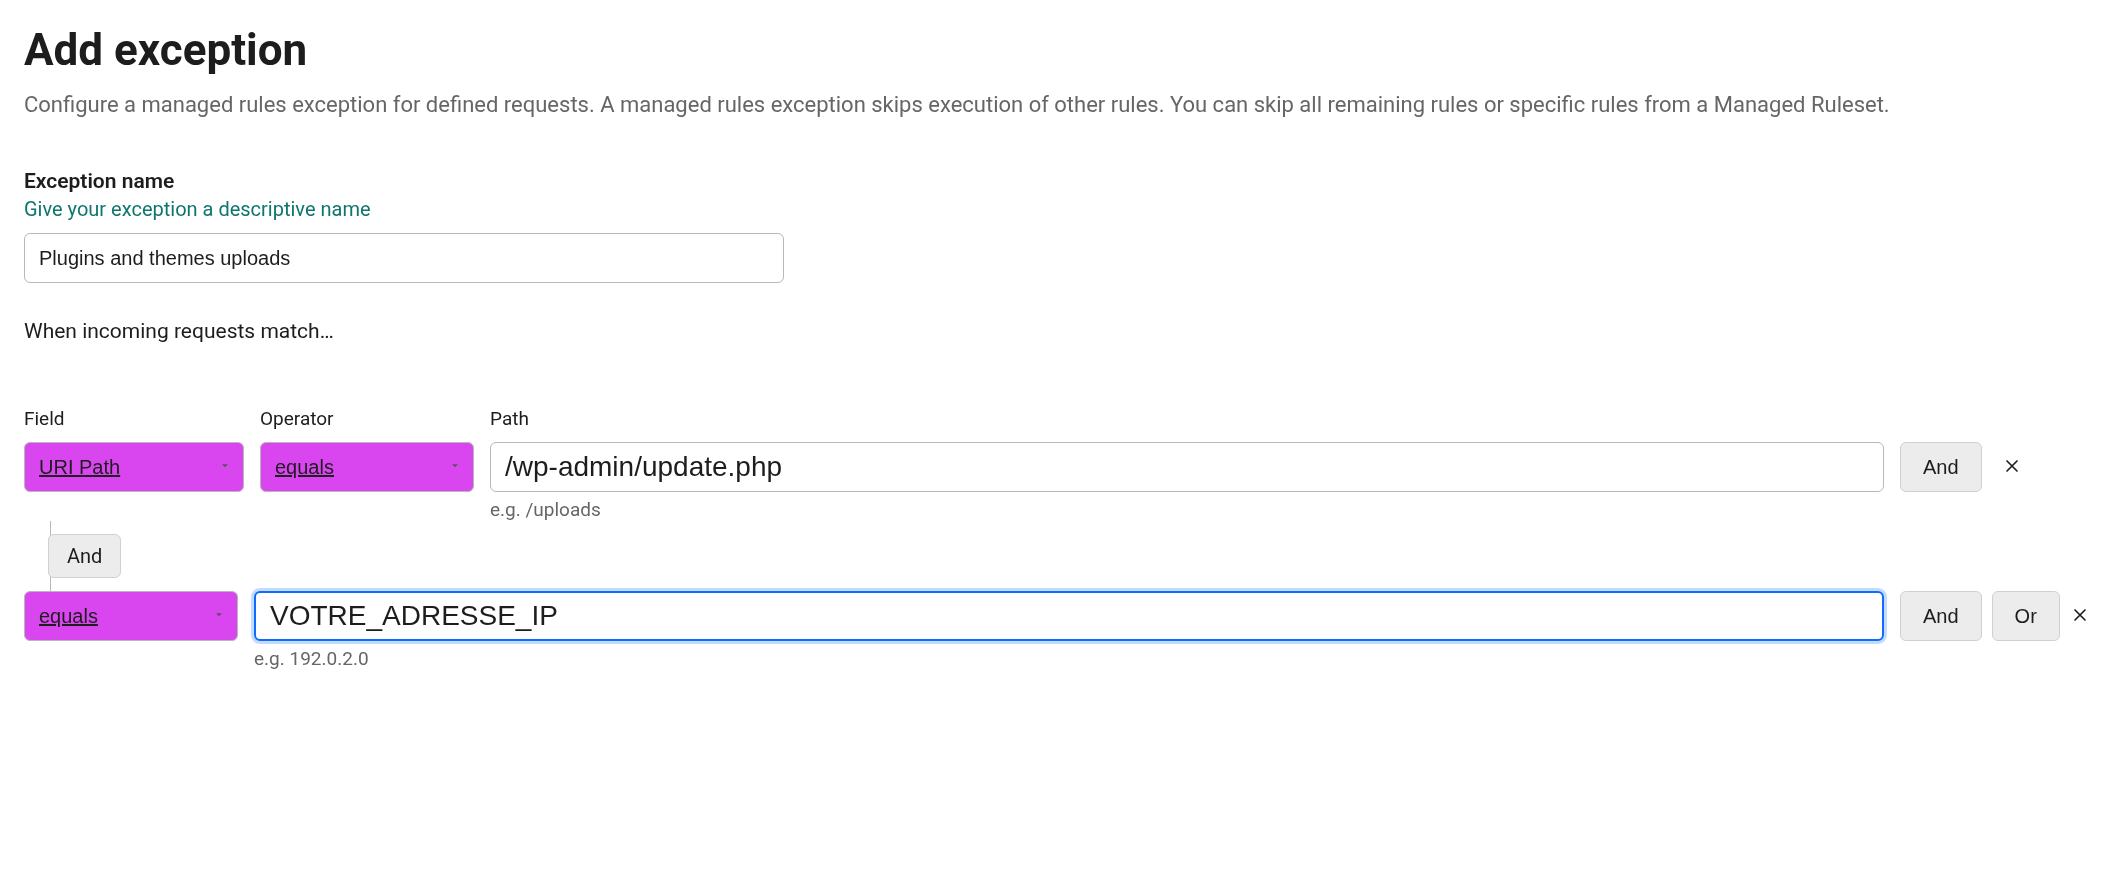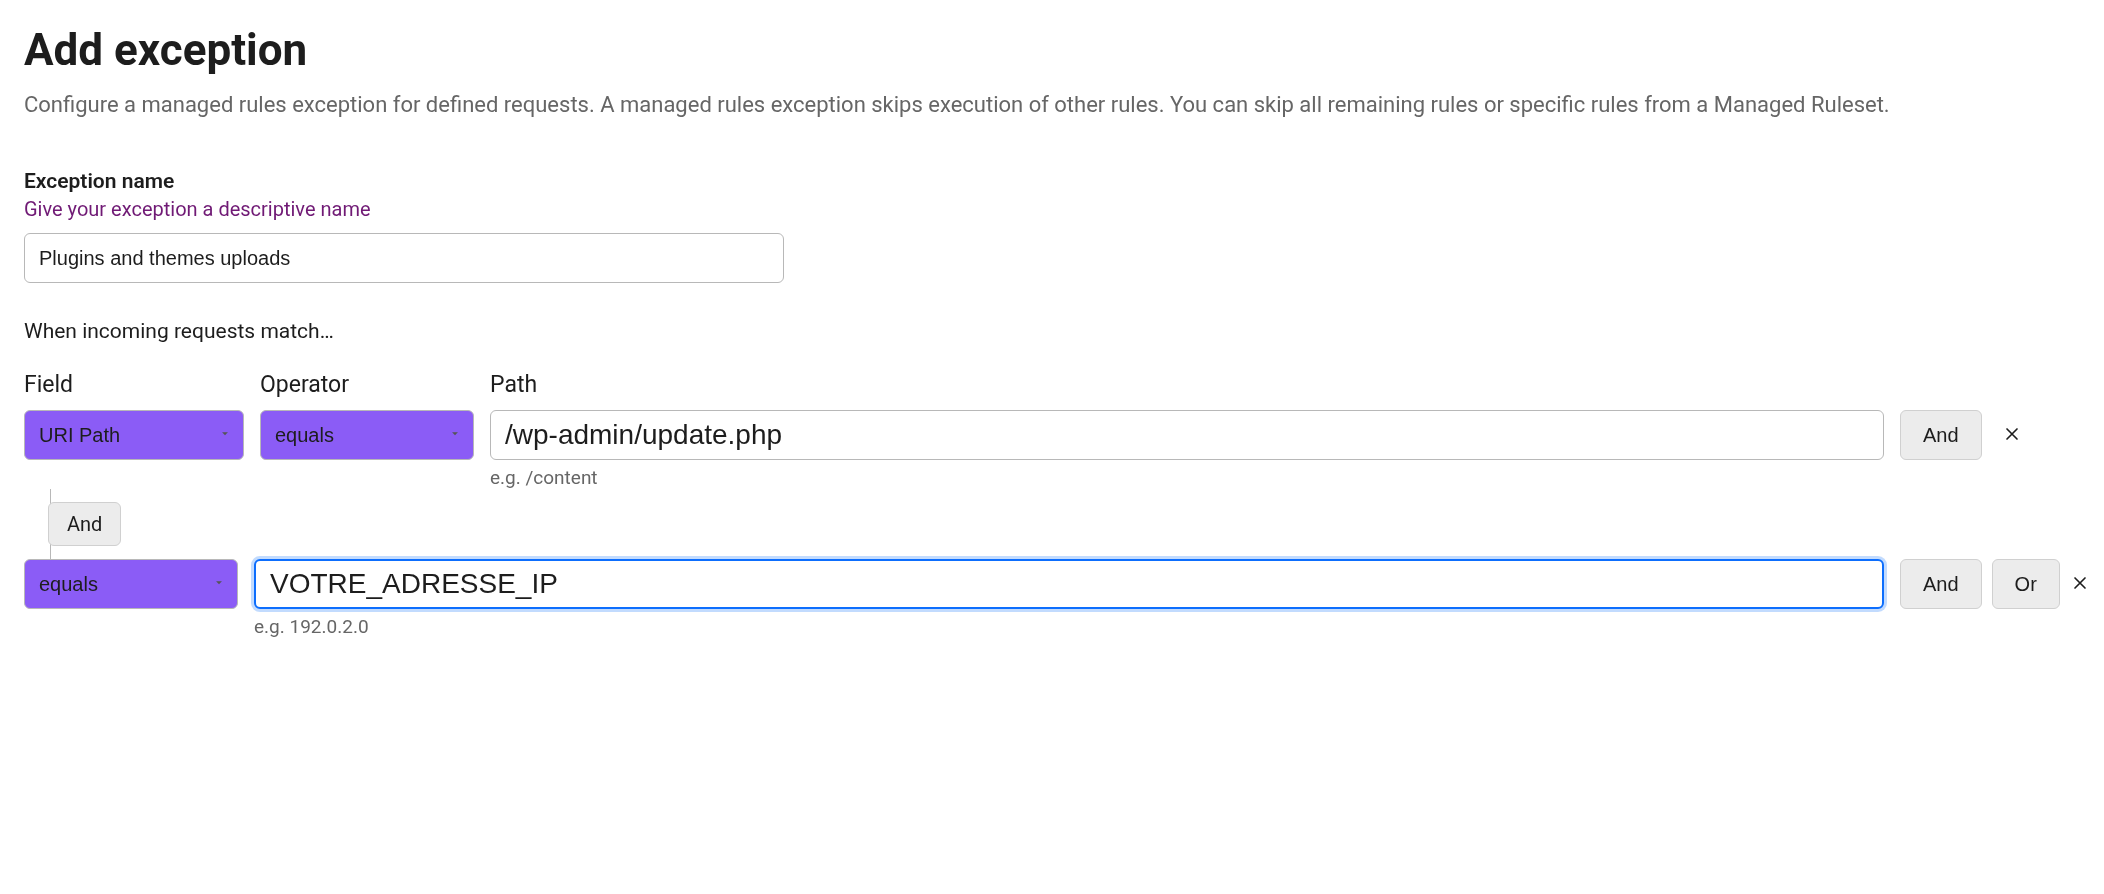--- a/index.html
+++ b/index.html
@@ -26,21 +26,21 @@
       margin-bottom: 48px;
     }
     .section-label {
       font-size: 21px;
       font-weight: 600;
       color: #1d1d1d;
       margin-bottom: 4px;
     }
     .section-hint {
       font-size: 20px;
-      color: #701a75;
+      color: #0f766e;
       margin-bottom: 12px;
     }
     .text-input {
       width: 760px;
       height: 50px;
       padding: 10px 14px;
       font-size: 20px;
       border: 1px solid #b8b8b8;
       border-radius: 6px;
       background: #ffffff;
@@ -56,23 +56,24 @@
     .rule-table {
       display: flex;
       flex-direction: column;
     }
     .rule-header {
       display: flex;
       gap: 16px;
       margin-bottom: 12px;
     }
     .col-label {
-      font-size: 23px;
+      font-size: 19px;
       color: #1d1d1d;
       font-weight: 400;
+      margin-top: 36px;
     }
     .col-field {
       width: 220px;
     }
     .col-operator {
       width: 214px;
     }
     .col-value {
       flex: 1;
       min-width: 400px;
@@ -92,29 +93,30 @@
       position: relative;
       width: 100%;
     }
     .select-box {
       width: 100%;
       height: 50px;
       padding: 10px 36px 10px 14px;
       font-size: 20px;
       border: 1px solid #b8b8b8;
       border-radius: 6px;
-      background: #8b5cf6;
+      background: #d946ef;
       color: #1d1d1d;
       text-align: left;
       cursor: pointer;
       display: flex;
       align-items: center;
       white-space: nowrap;
       overflow: hidden;
       text-overflow: ellipsis;
+      text-decoration: underline;
     }
     .select-chevron {
       position: absolute;
       right: 12px;
       top: 50%;
       transform: translateY(-50%);
       pointer-events: none;
       color: #555;
     }
     .value-input {
@@ -242,21 +244,21 @@
         </button>
         <span class="select-chevron">
           <svg width="14" height="14" viewBox="0 0 24 24" fill="currentColor">
               <path d="M7 10l5 5 5-5z"></path>
             </svg>
         </span>
       </div>
     </div>
     <div class="col-value">
       <input class="value-input" type="text" value="/wp-admin/update.php" style="">
-      <div class="value-hint">e.g. /content</div>
+      <div class="value-hint">e.g. /uploads</div>
     </div>
     <div class="col-actions">
       <button class="btn">And</button>
       <button class="close-btn">
         <span>
           <svg width="20" height="20" viewBox="0 0 24 24" stroke="currentColor" stroke-width="2" fill="none" stroke-linecap="round">
               <path d="M18 6L6 18M6 6l12 12"></path>
             </svg>
         </span>
       </button>

